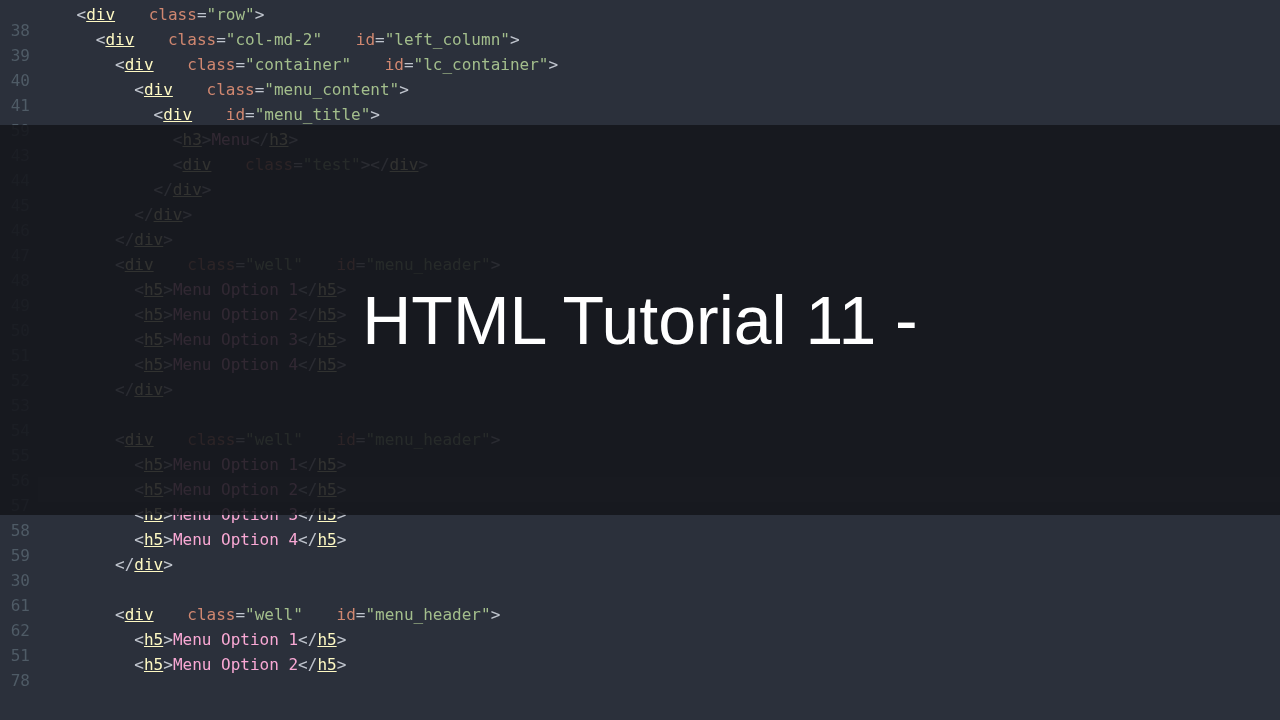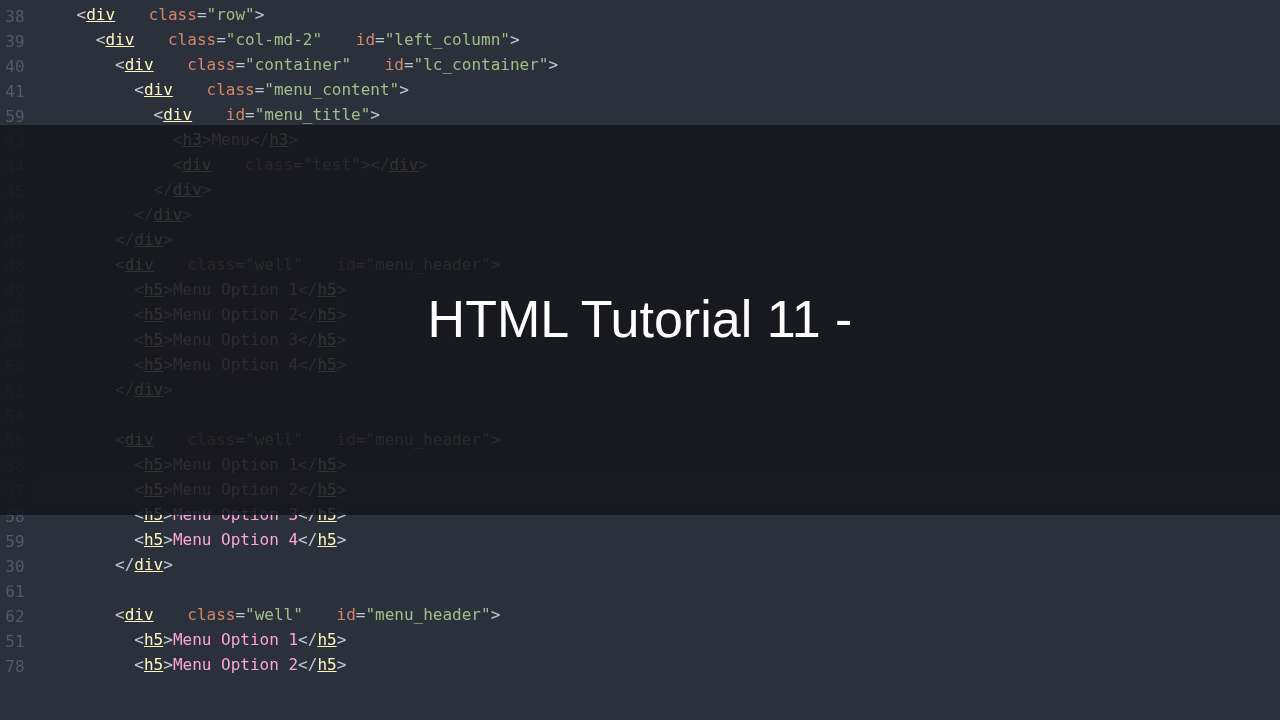--- a/index.html
+++ b/index.html
@@ -11,25 +11,25 @@
     line-height: 25px;
     position: relative;
   }
   .editor {
     display: flex;
     width: 100%;
     height: 100%;
   }
   .gutter {
     width: 38px;
-    text-align: center;
+    text-align: right;
     padding-right: 8px;
     color: #4f5b66;
     user-select: none;
-    padding-top: 4px;
+    padding-top: 18px;
   }
   .gutter div { height: 25px; }
   .code {
     flex: 1;
     color: #c0c5ce;
     white-space: pre;
     padding-top: 2px;
   }
   .code .line { height: 25px; }
   .hl-line { background: #323845; }
@@ -49,21 +49,21 @@
     background: rgba(20, 22, 27, 0.88);
     display: flex;
     flex-direction: column;
     align-items: center;
     justify-content: center;
     color: #ffffff;
     font-family: "Segoe UI Light", "Helvetica Neue", "Arial", sans-serif;
     font-weight: 300;
   }
   .overlay .title-line {
-    font-size: 52px;
+    font-size: 68px;
     line-height: 1.15;
     text-align: center;
     font-weight: 300;
   }
 </style>
 </head>
 <body>
 
 <div class="editor">
   <div class="gutter" id="gutter">

